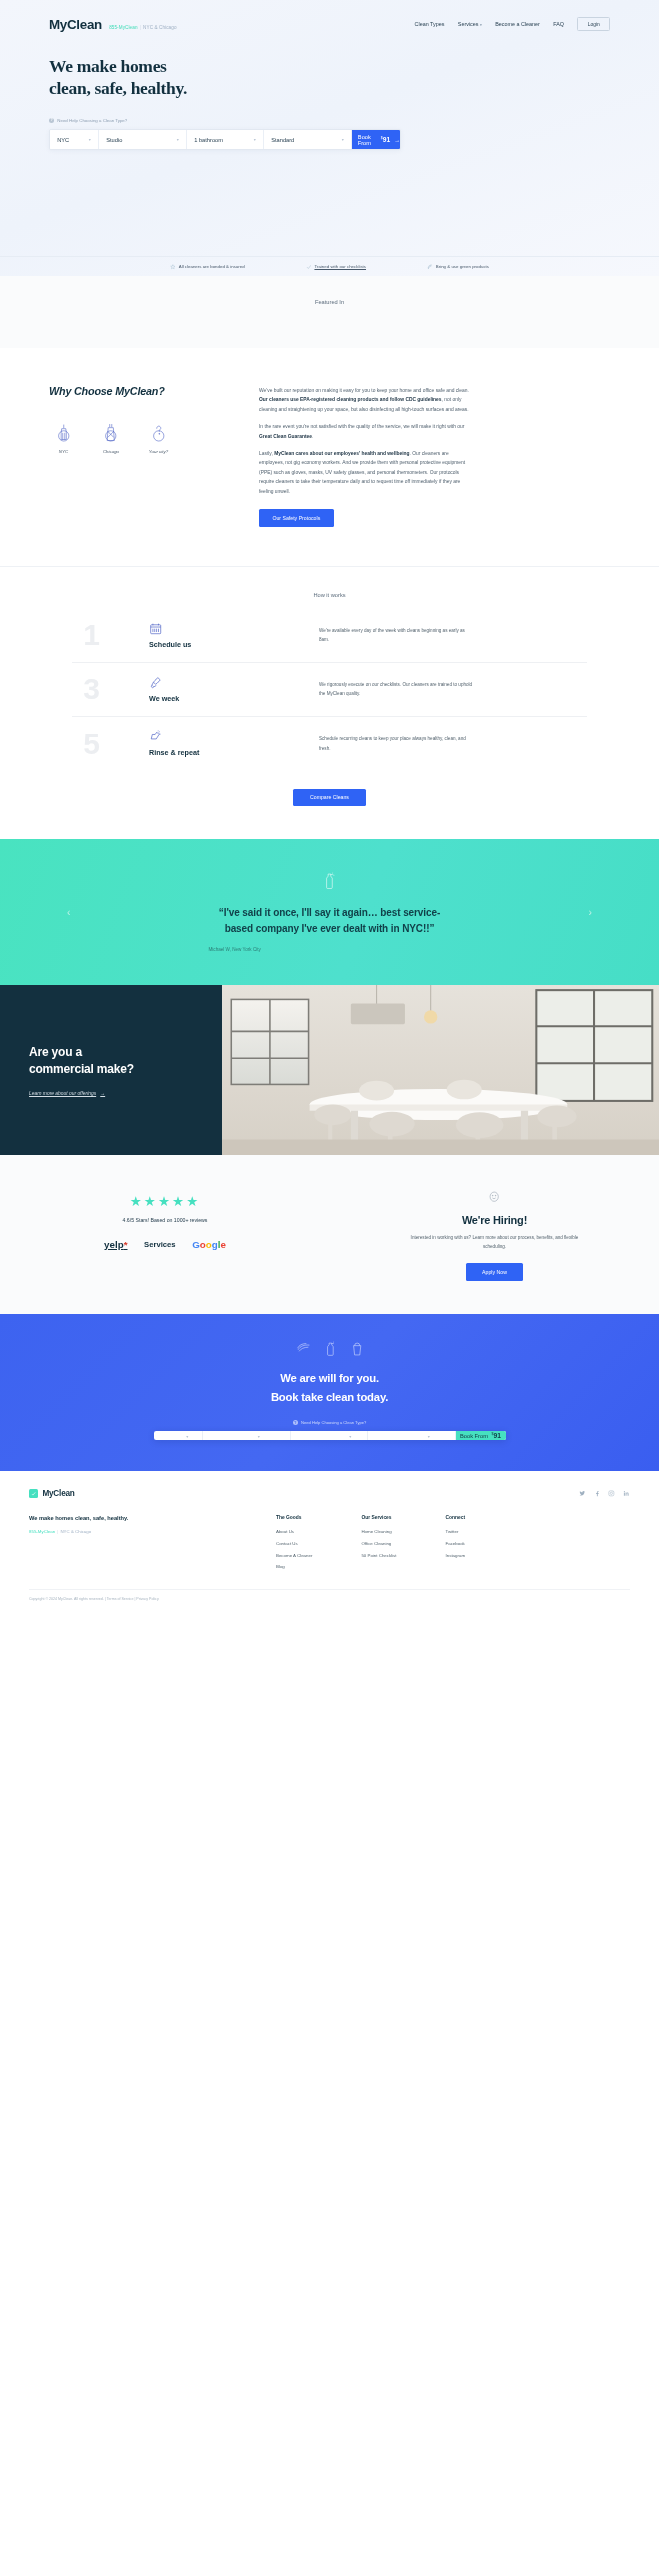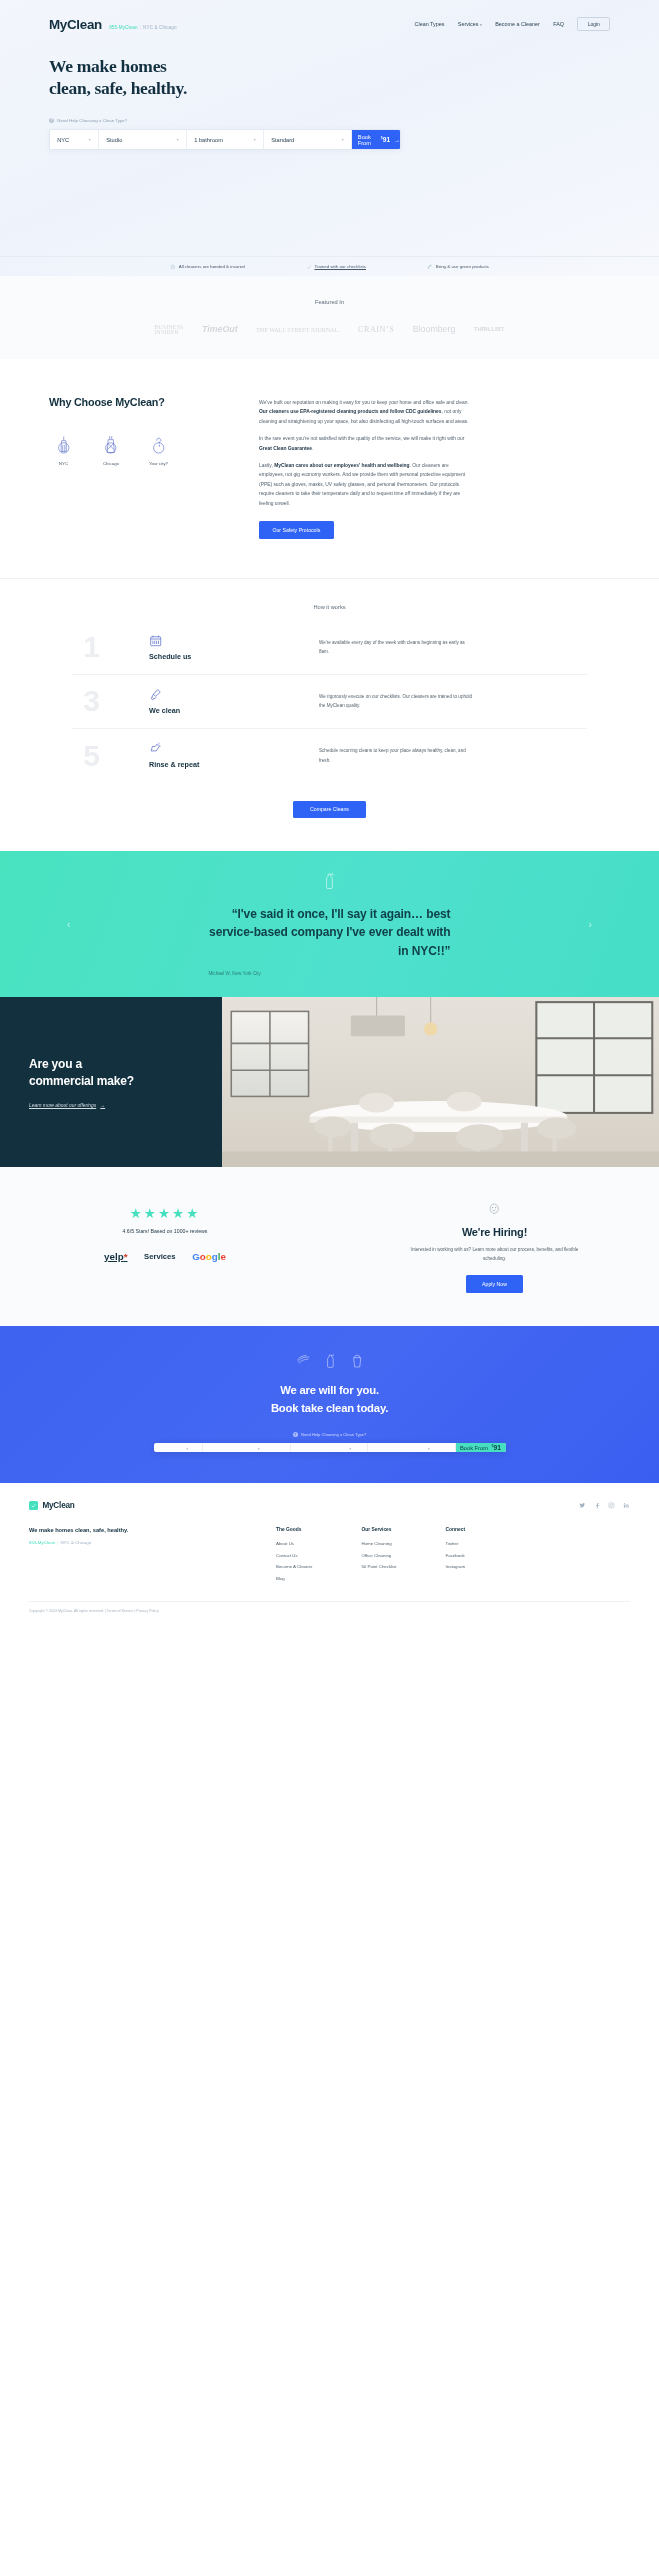--- a/index.html
+++ b/index.html
@@ -101,21 +101,21 @@
   .pl-wsj { font-family:"Liberation Serif",serif; font-size:6.2px; letter-spacing:-0.1px;}
   .pl-cr  { font-family:"Liberation Serif",serif; font-size:8.2px; letter-spacing:0.5px;}
   .pl-bb  { font-family:"Liberation Sans",sans-serif; font-size:8.8px; }
   .pl-th  { font-family:"Liberation Sans",sans-serif; font-size:5.7px; font-weight:700; letter-spacing:0.2px;}
 
   
   .why {
     padding:36px 49px 39px; background:#fff;
     display:flex; gap:40px; border-bottom:0.5px solid #eef1f5;
   }
-  .why-left { width:170px; }
+  .why-left { width:170px;font-style:italic; }
   .why-title { font-size:10.8px; font-weight:700; line-height:1.32; color:#12303f; letter-spacing:-0.2px; }
   .cities { display:flex; gap:18.5px; margin-top:24px; }
   .city { text-align:center; width:29px; }
   .city svg { display:block; margin:0 auto 4.1px; }
   .city span { font-size:4.4px; color:#4a5a6b; }
   .why-right { flex:1; max-width:216px; padding-top:2.1px; }
   .why-right p { font-size:4.9px; line-height:1.95; color:#51616f; margin-bottom:7.7px; }
   .why-right b { color:#1d3344; font-weight:700; }
   .btn-blue {
     display:inline-block; background:#2f63f5; color:#fff; border:0;
@@ -147,22 +147,22 @@
   }
 
   
   .testi {
     background:linear-gradient(110deg,#49e3c0 0%,#4ee0cd 55%,#46dec6 100%);
     height:146px; position:relative;
     display:flex; flex-direction:column; align-items:center; justify-content:center;
   }
   .testi-ico { margin-bottom:13.4px; }
   .testi-quote {
-    width:242px; font-size:12px; font-weight:700; line-height:1.55;
-    color:#11414a; text-align:right; letter-spacing:-0.1px;
+    width:242px; font-size:10px; font-weight:700; line-height:1.55;
+    color:#11414a; text-align:center; letter-spacing:-0.1px;
   }
   .testi-author { width:242px; margin-top:10.3px; font-size:4.6px; color:#2c7f77; }
   .arrow {
     position:absolute; top:50%; transform:translateY(-50%);
     color:#bdf2e6; font-size:10.3px; font-weight:300; cursor:pointer;
   }
   .arrow.l { left:67px; }
   .arrow.r { right:67px; }
 
   
@@ -317,31 +317,20 @@
             <path d="M19 4C10 4 5 9 5 16c0 2 1 4 1 4s2-9 13-12"></path>
             <path d="M6 20C6 12 12 7 19 4"></path>
           </svg>
         <span>Bring &amp; use green products</span>
       </div>
     </div>
   </section>
 
   <section class="featured">
     <h3>Featured In</h3>
-    <div class="logos">
-      <div class="plogo pl-bi">
-        <div>BUSINESS</div>
-        <div>INSIDER</div>
-      </div>
-      <div class="plogo pl-to">TimeOut</div>
-      <div class="plogo pl-wsj">THE WALL STREET JOURNAL.</div>
-      <div class="plogo pl-cr">CRAIN’S</div>
-      <div class="plogo pl-bb">Bloomberg</div>
-      <div class="plogo pl-th">THRILLIST</div>
-    </div>
   </section>
 
   <section class="why">
     <div class="why-left">
       <h2 class="why-title">Why Choose MyClean?</h2>
       <div class="cities">
         <div class="city">
           <svg width="17.5" height="20.6" viewBox="0 0 34 40" fill="none" stroke="#4a5fc4" stroke-width="1.1">
             <circle cx="17" cy="27" r="10"></circle>
               <path d="M17 5v7M13 13h8l1 8v13h-10V21z"></path>
@@ -400,21 +389,21 @@
 
 
       <div class="step">
         <div class="step-num">3</div>
         <div class="step-mid">
           <svg width="13.4" height="13.4" viewBox="0 0 24 24" fill="none" stroke="#4a5fc4" stroke-width="1.2">
             <path d="M16 3c-2 1-4 3-5 5l-3 3 4 4 3-3c2-1 4-3 5-5z"></path>
               <path d="M8 11L4 19l2 2 7-4"></path>
               <path d="M5 16l1 1M7 18l1 1"></path>
           </svg>
-          <div class="step-label">We clean</div>
+          <div class="step-label">We week</div>
         </div>
         <div class="step-desc">We rigorously execute on our checklists. Our cleaners are trained to uphold the MyClean quality.</div>
       </div>
 
 
       <div class="step">
         <div class="step-num">5</div>
         <div class="step-mid">
           <svg width="13.4" height="13.4" viewBox="0 0 24 24" fill="none" stroke="#4a5fc4" stroke-width="1.2">
             <path d="M14 4l-3 4H6l-2 8h9l5-8z"></path>

